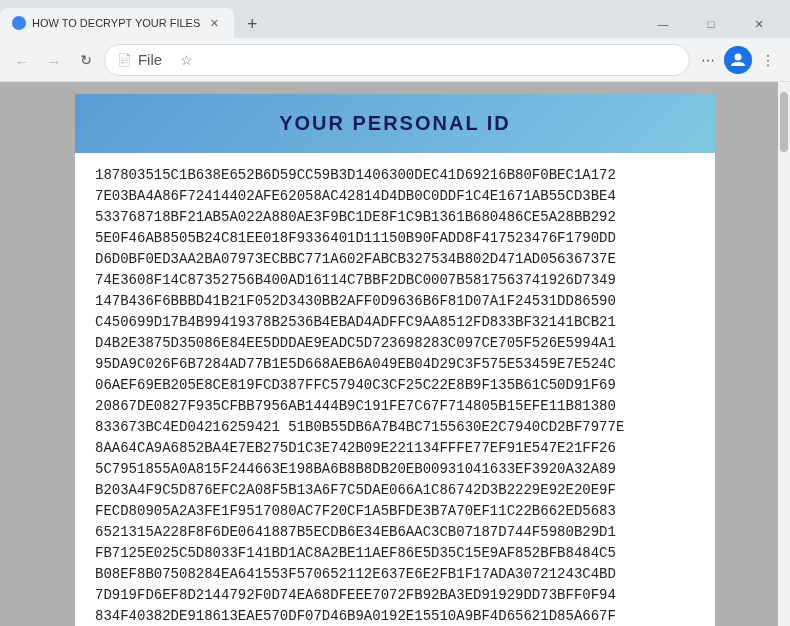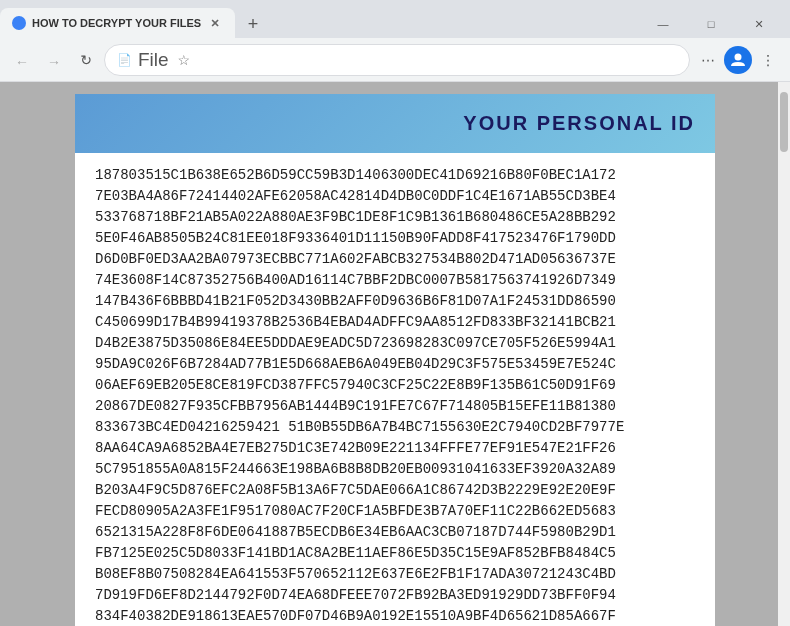--- a/index.html
+++ b/index.html
@@ -28,21 +28,20 @@
       border-radius: 8px 8px 0 0;
       padding: 6px 12px;
       display: flex;
       align-items: center;
       gap: 6px;
       min-width: 180px;
       max-width: 240px;
       height: 30px;
       font-size: 12px;
       color: #333;
-      font-weight: bold;
     }
 
     .tab-favicon {
       width: 14px;
       height: 14px;
       background: #3b82f6;
       border-radius: 50%;
       flex-shrink: 0;
     }
 
@@ -186,21 +185,21 @@
       width: 640px;
       background: white;
       min-height: 520px;
       position: relative;
     }
 
     
     .page-header {
       background: linear-gradient(135deg, #5b9bd5 0%, #7ec8e3 100%);
       padding: 18px 20px;
-      text-align: right;
+      text-align: center;
     }
 
     .page-header-title {
       color: #1a1a5e;
       font-size: 20px;
       font-weight: bold;
       letter-spacing: 2px;
     }
 
     
@@ -313,21 +312,21 @@
       <div class="win-btn close-btn">✕</div>
     </div>
   </div>
 
   <div class="nav-bar">
     <div class="nav-btn disabled">←</div>
     <div class="nav-btn disabled">→</div>
     <div class="nav-btn">↻</div>
     <div class="address-bar-container">
       <span class="address-lock-icon">📄</span>
-      <span style="font-size:19px;color:#555;margin-right:3px;">File</span>
+      <span style="font-size:15px;color:#555;margin-right:12px;">File</span>
       <span class="star-icon">☆</span>
     </div>
     <div class="nav-right-btns">
       <div class="nav-btn">⋯</div>
       <div class="profile-btn">
         <svg width="16" height="16" viewBox="0 0 16 16">
           <circle cx="8" cy="5" r="3.5" fill="white"></circle>
           <path d="M1 14 Q1 10 8 10 Q15 10 15 14" fill="white"></path>
         </svg>
       </div>

